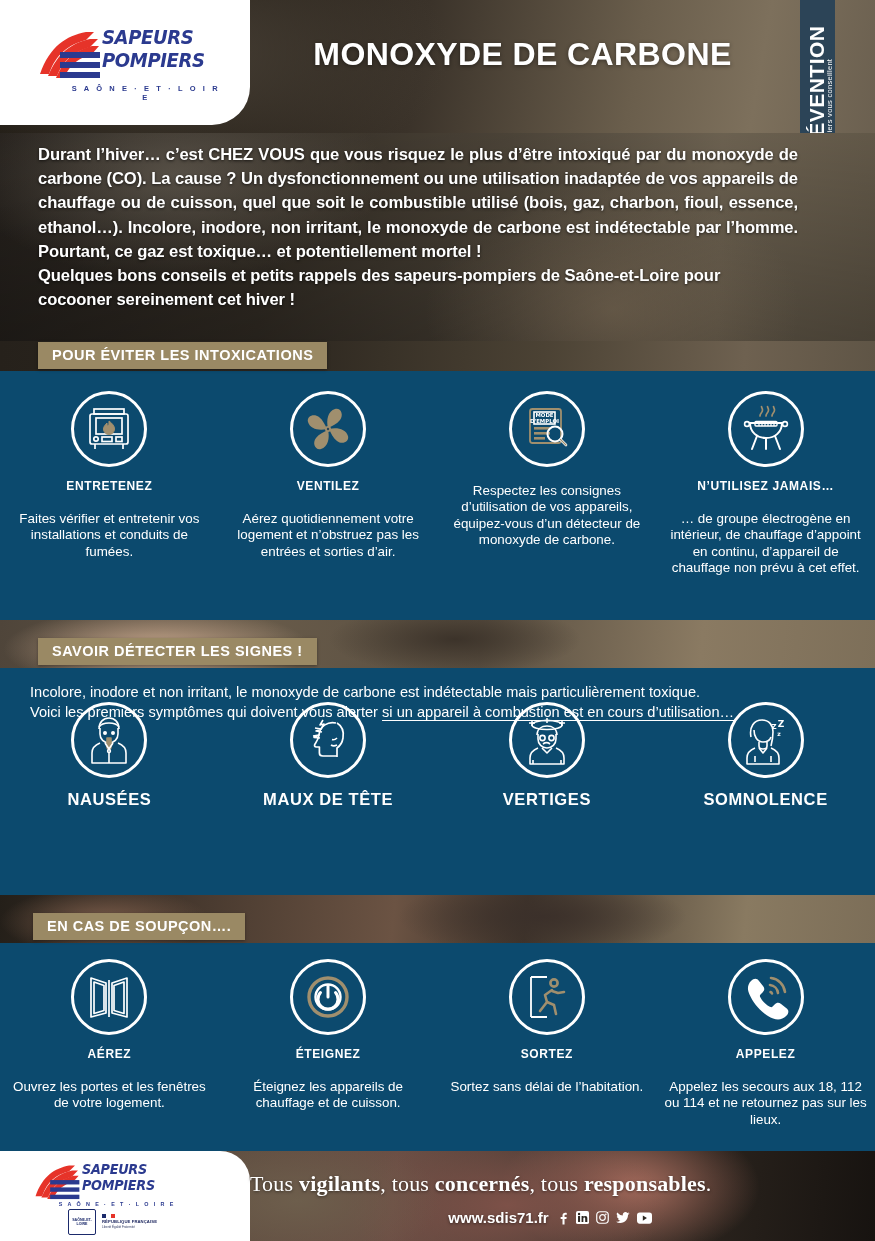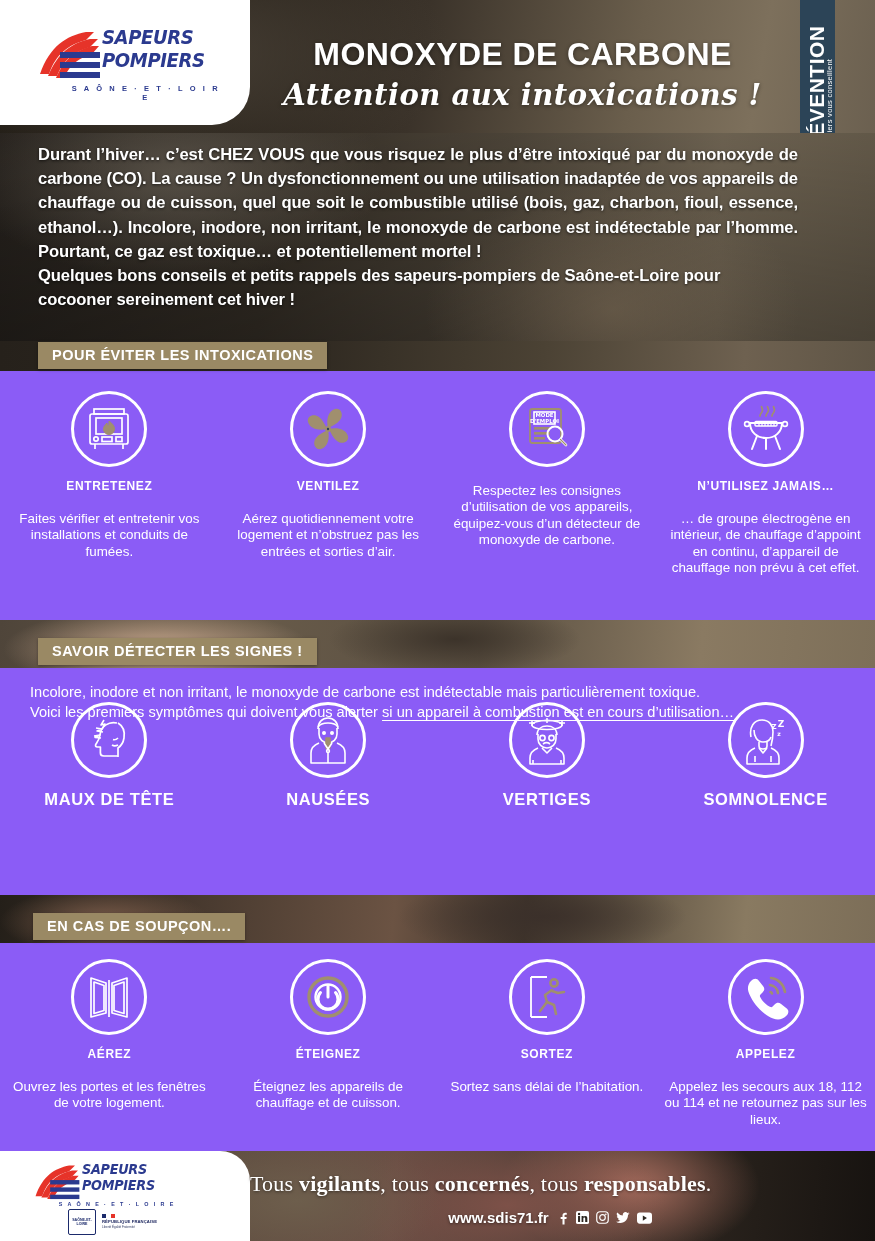--- a/index.html
+++ b/index.html
@@ -103,21 +103,21 @@
       linear-gradient(96deg,#4f453a 0%, #675a49 30%, #5a4f41 55%, #8a7a62 80%, #7d6f59 100%);
   }
   .band-3 {
     top:895px; height:48px;
     background:
       radial-gradient(ellipse 150px 50px at 12% 55%, #7b5c4a 0%, rgba(123,92,74,0) 70%),
       radial-gradient(ellipse 200px 55px at 62% 45%, #3b302a 0%, rgba(59,48,42,0) 72%),
       linear-gradient(96deg,#241f19 0%, #4a3b30 24%, #6b5343 45%, #3f342b 60%, #897a61 85%, #7c6e58 100%);
   }
   .section {
-    position:absolute; left:0; width:875px; background:#8b5cf6;
+    position:absolute; left:0; width:875px; background:#0c4a6e;
   }
   .sec-1 { top:371px; height:249px; }
   .sec-2 { top:668px; height:227px; }
   .sec-3 { top:943px; height:208px; }
 
   .sec-label {
     position:absolute; display:inline-block;
     background:#9a8964; color:#ffffff;
     font-weight:bold; font-size:14.5px; letter-spacing:0.5px;
     padding:5px 14px 6px 14px;
@@ -233,21 +233,20 @@
       </svg>
       <div class="logo-text">
         <div class="logo-line">SAPEURS</div>
         <div class="logo-line">POMPIERS</div>
       </div>
       <div class="logo-sub">S A Ô N E · E T · L O I R E</div>
     </div>
   </div>
 
   <div class="header-title">MONOXYDE DE CARBONE</div>
-  <div class="header-subtitle">Attention aux intoxications !</div>
 </div>
 
 <div class="prevention-bar">
   <div class="prevention-main">PRÉVENTION</div>
   <div class="prevention-sub">Les sapeurs-pompiers vous conseillent</div>
 </div>
 
 <div class="intro">
   <div class="intro-photo"></div>
   <div class="intro-text">
@@ -357,51 +356,51 @@
 
   <div class="sec-intro-text">
     <div>Incolore, inodore et non irritant, le monoxyde de carbone est indétectable mais particulièrement toxique.</div>
     <div><span>Voici les premiers symptômes qui doivent vous alerter </span><span class="u">si un appareil à combustion est en cours d’utilisation…</span></div>
   </div>
 
   <div class="grid grid-2">
 
     <div class="card">
       <div class="circle">
-        <svg width="50" height="48" viewBox="0 0 50 48" fill="none" stroke="#ffffff" stroke-width="1.7" stroke-linejoin="round">
-          <path d="M33 7 c-8 -2 -16 3 -17 12 c-.5 4 -2 6 -4 9 c-1 1.5 -.4 3 1.4 3 h3 v6 c0 2 1.4 3 3.4 3 h14"></path>
-          <path d="M34 7 c5 3 7 9 6 15 c-.8 5 -3 8 -6 10 v9"></path>
-          <path d="M34 22 c-1.5 1.5 -3.5 2 -5 1.6"></path>
-          <path d="M34 29 c-2 1 -4.5 1 -6 0"></path>
-          <g stroke-width="1.6">
-            <path d="M20 4 l-3 5 l4 -1 l-3 5"></path>
-            <path d="M12 12 l6 1 l-5 2 l6 1"></path>
-            <path d="M10 20 l6 -1 l-5 2.5 l6 .5"></path>
-          </g>
-        </svg>
-      </div>
-      <div class="card-title">MAUX DE TÊTE</div>
-    </div>
-
-    <div class="card">
-      <div class="circle">
         <svg width="44" height="50" viewBox="0 0 44 50" fill="none" stroke="#ffffff" stroke-width="1.6" stroke-linejoin="round">
           <path d="M12 14 c0 -7 4.5 -11 10 -11 s10 4 10 11"></path>
           <path d="M12 12 c2 -3 6 -4 10 -4 s8 1 10 4"></path>
           <path d="M13 13 v6 c0 5 4 9 9 9 s9 -4 9 -9 v-6"></path>
           <circle cx="18" cy="18" r="1.2" fill="#ffffff"></circle>
           <circle cx="26" cy="18" r="1.2" fill="#ffffff"></circle>
           <path d="M20 23 h4 v9 a2 2 0 0 1 -4 0 z" fill="#a08f6e" stroke="#a08f6e"></path>
           <path d="M13 28 c-5 2 -8 5 -8 10 v10 h34 v-10 c0 -5 -3 -8 -8 -10"></path>
           <path d="M18 28 l4 6 l4 -6"></path>
           <line x1="22" y1="38" x2="22" y2="48"></line>
           <circle cx="22" cy="36" r="1.4"></circle>
         </svg>
       </div>
       <div class="card-title">NAUSÉES</div>
+    </div>
+
+    <div class="card">
+      <div class="circle">
+        <svg width="50" height="48" viewBox="0 0 50 48" fill="none" stroke="#ffffff" stroke-width="1.7" stroke-linejoin="round">
+          <path d="M33 7 c-8 -2 -16 3 -17 12 c-.5 4 -2 6 -4 9 c-1 1.5 -.4 3 1.4 3 h3 v6 c0 2 1.4 3 3.4 3 h14"></path>
+          <path d="M34 7 c5 3 7 9 6 15 c-.8 5 -3 8 -6 10 v9"></path>
+          <path d="M34 22 c-1.5 1.5 -3.5 2 -5 1.6"></path>
+          <path d="M34 29 c-2 1 -4.5 1 -6 0"></path>
+          <g stroke-width="1.6">
+            <path d="M20 4 l-3 5 l4 -1 l-3 5"></path>
+            <path d="M12 12 l6 1 l-5 2 l6 1"></path>
+            <path d="M10 20 l6 -1 l-5 2.5 l6 .5"></path>
+          </g>
+        </svg>
+      </div>
+      <div class="card-title">MAUX DE TÊTE</div>
     </div>
 
     <div class="card">
       <div class="circle">
         <svg width="48" height="50" viewBox="0 0 48 50" fill="none" stroke="#ffffff" stroke-width="1.6" stroke-linejoin="round">
           <ellipse cx="24" cy="10" rx="15" ry="4.5"></ellipse>
           <g stroke-width="1.5">
             <path d="M9 5 v6 M6 8 h6"></path>
             <path d="M39 5 v6 M36 8 h6"></path>
             <path d="M24 3 v5 M21.5 5.5 h5"></path>

